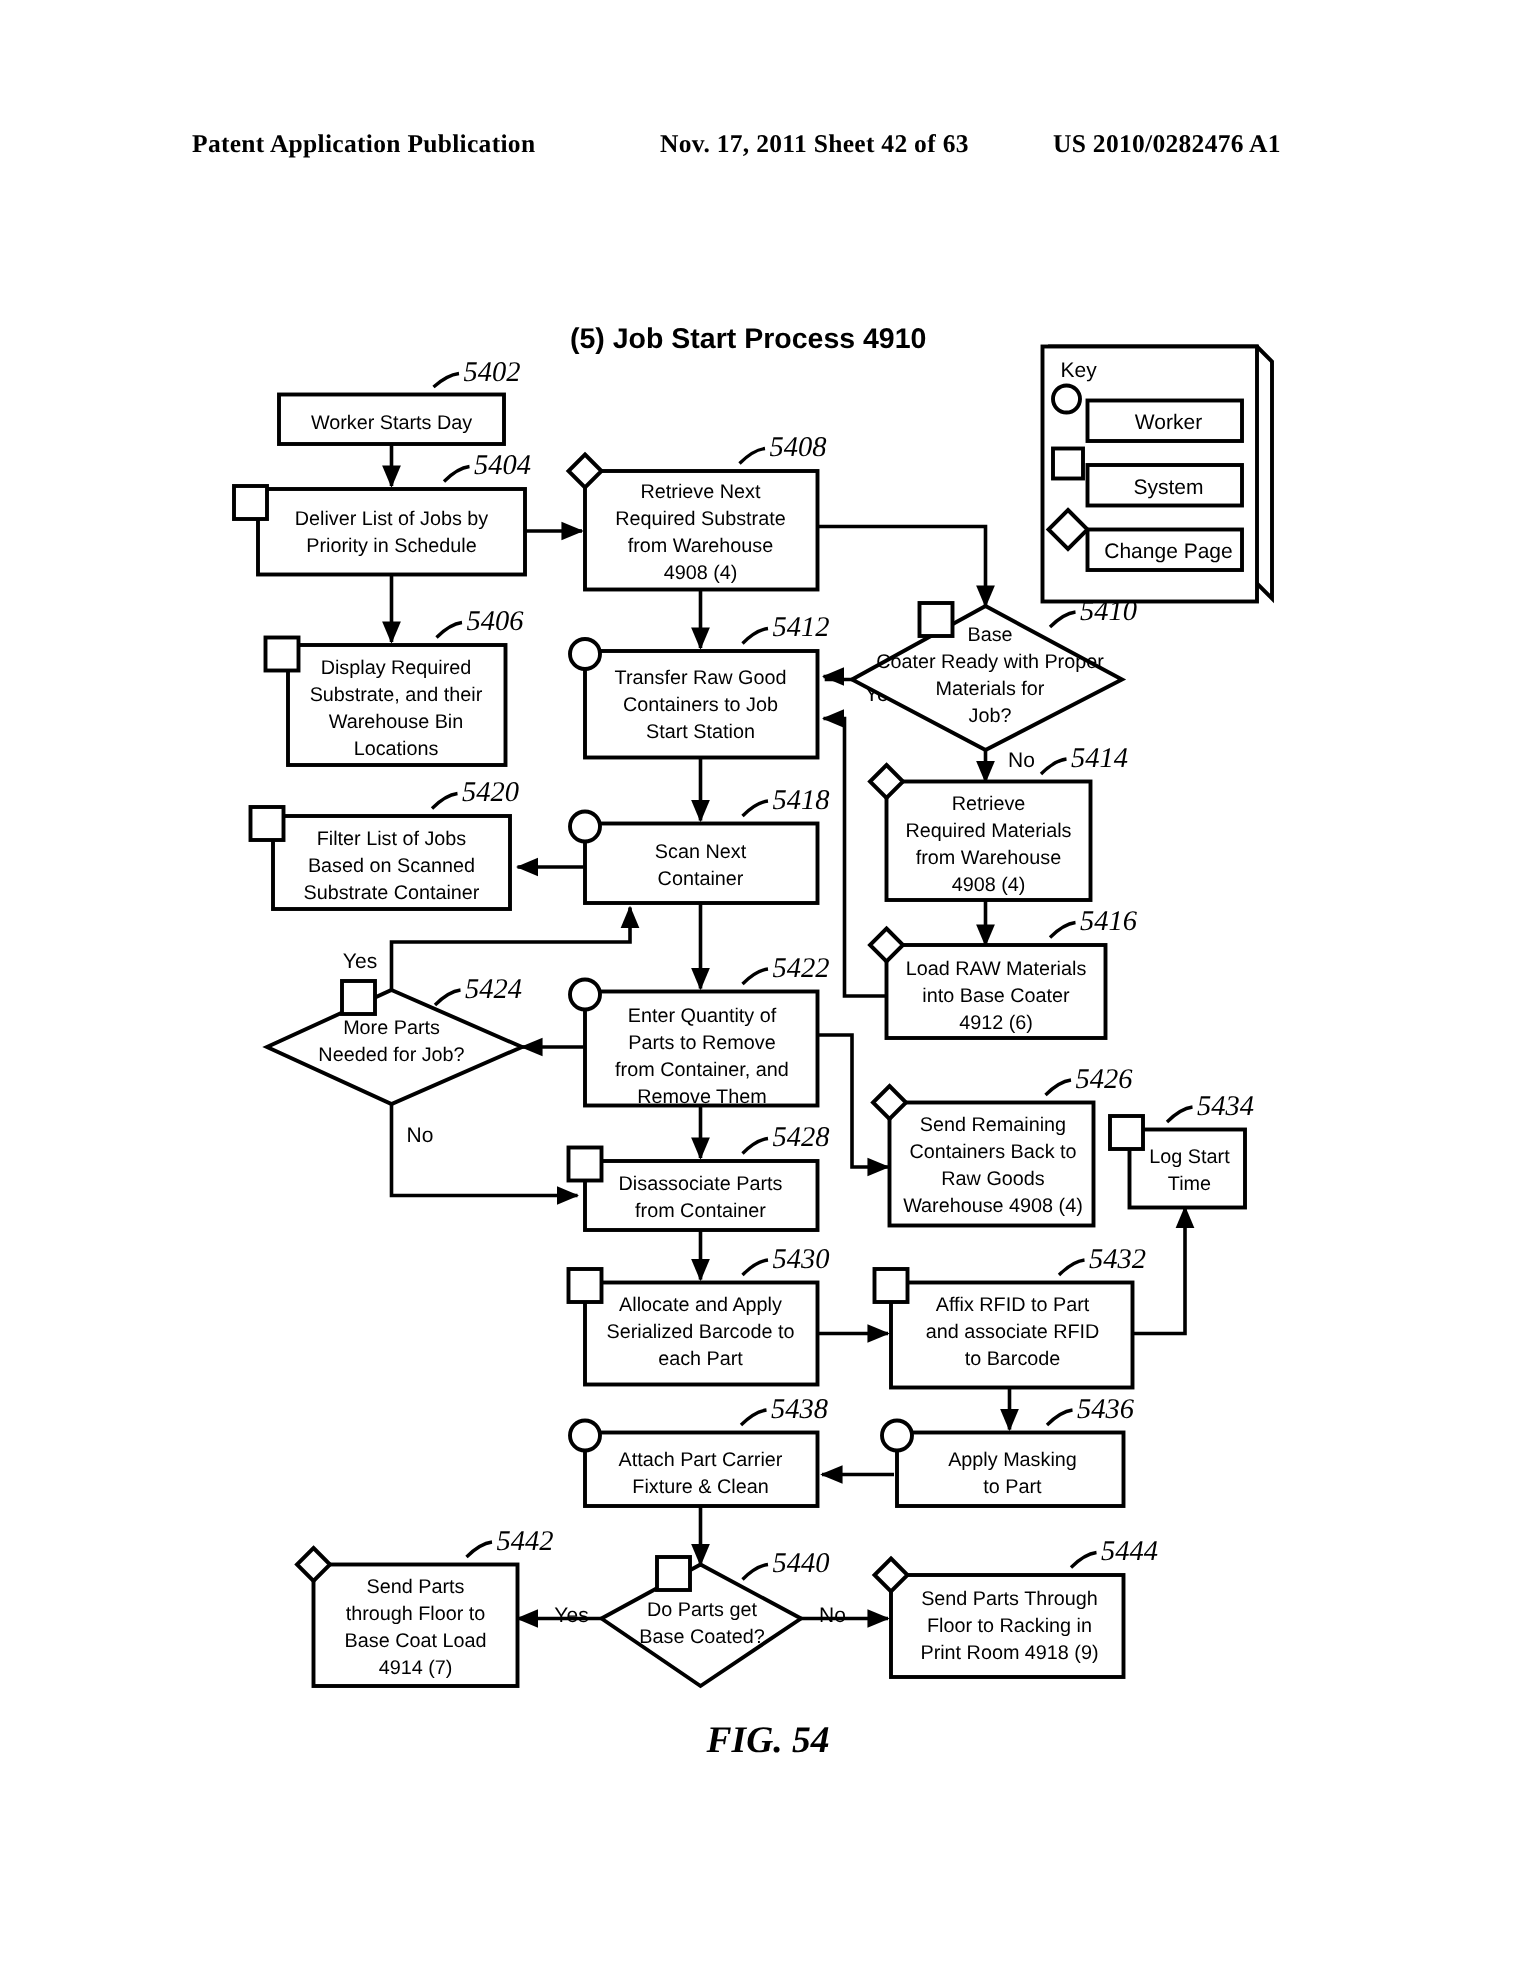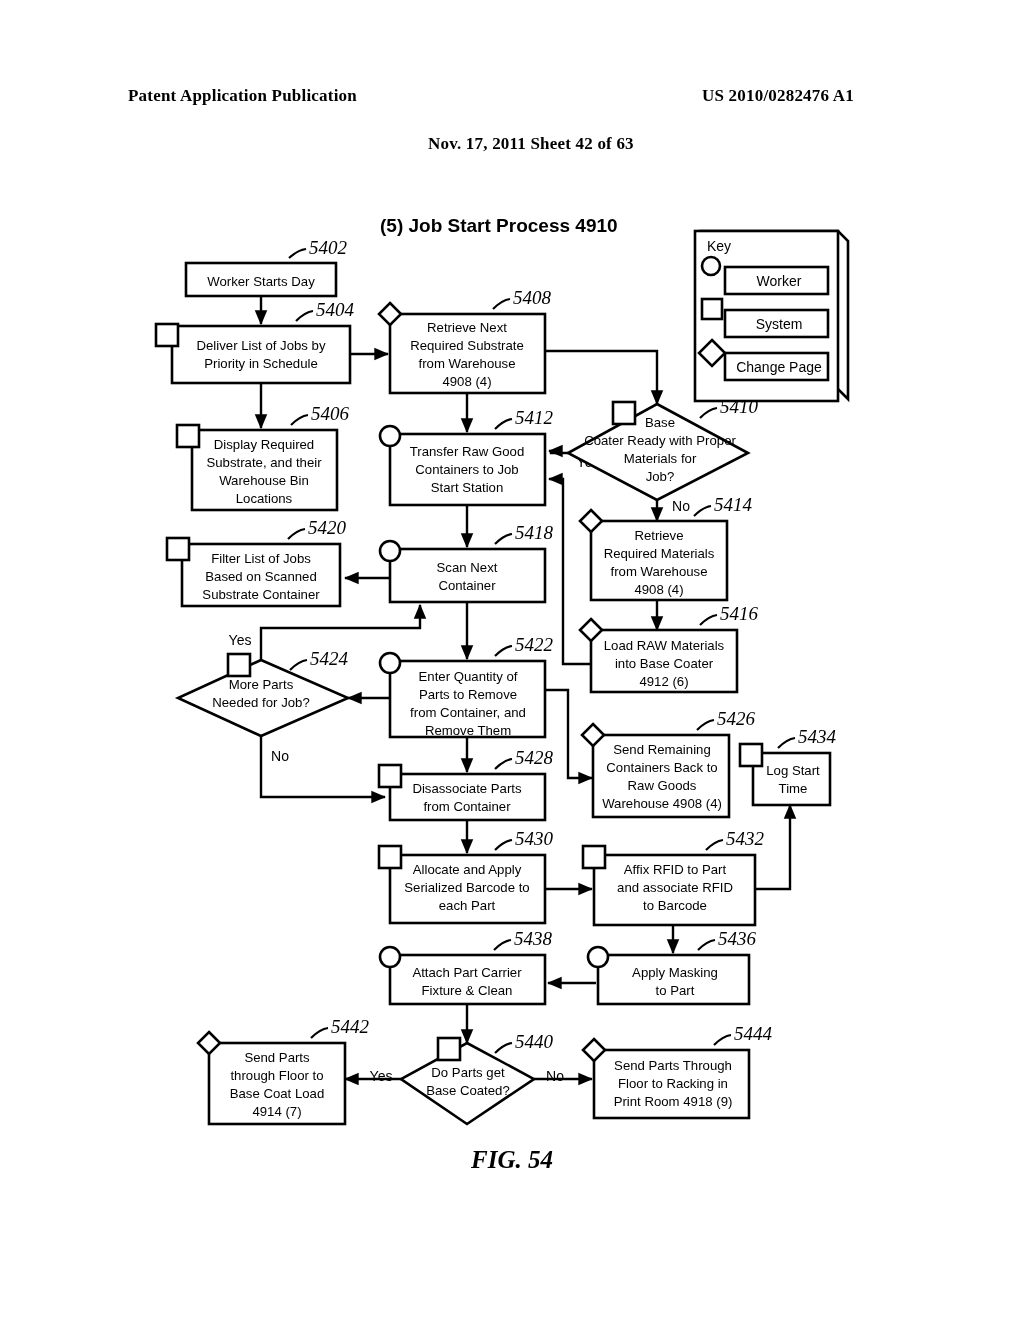--- a/index.html
+++ b/index.html
@@ -26,21 +26,21 @@
     position: absolute;
     top: 86px;
     left: 0;
     width: 1024px;
     font-family: "Liberation Serif", serif;
     font-weight: bold;
     font-size: 17px;
     letter-spacing: 0.2px;
   }
   .hdr .h-left { position: absolute; left: 128px; top: 0; white-space: nowrap; }
-  .hdr .h-mid  { position: absolute; left: 428px; top: 0; white-space: nowrap; margin-top: 48px; }
+  .hdr .h-mid  { position: absolute; left: 440px; top: 0; white-space: nowrap; }
   .hdr .h-right{ position: absolute; left: 702px; top: 0; white-space: nowrap; }
 
   svg#fig {
     position: absolute;
     left: 0; top: 0;
     width: 1024px;
     height: 1320px;
   }
   .nodeText {
     font-family: "Liberation Sans", sans-serif;

